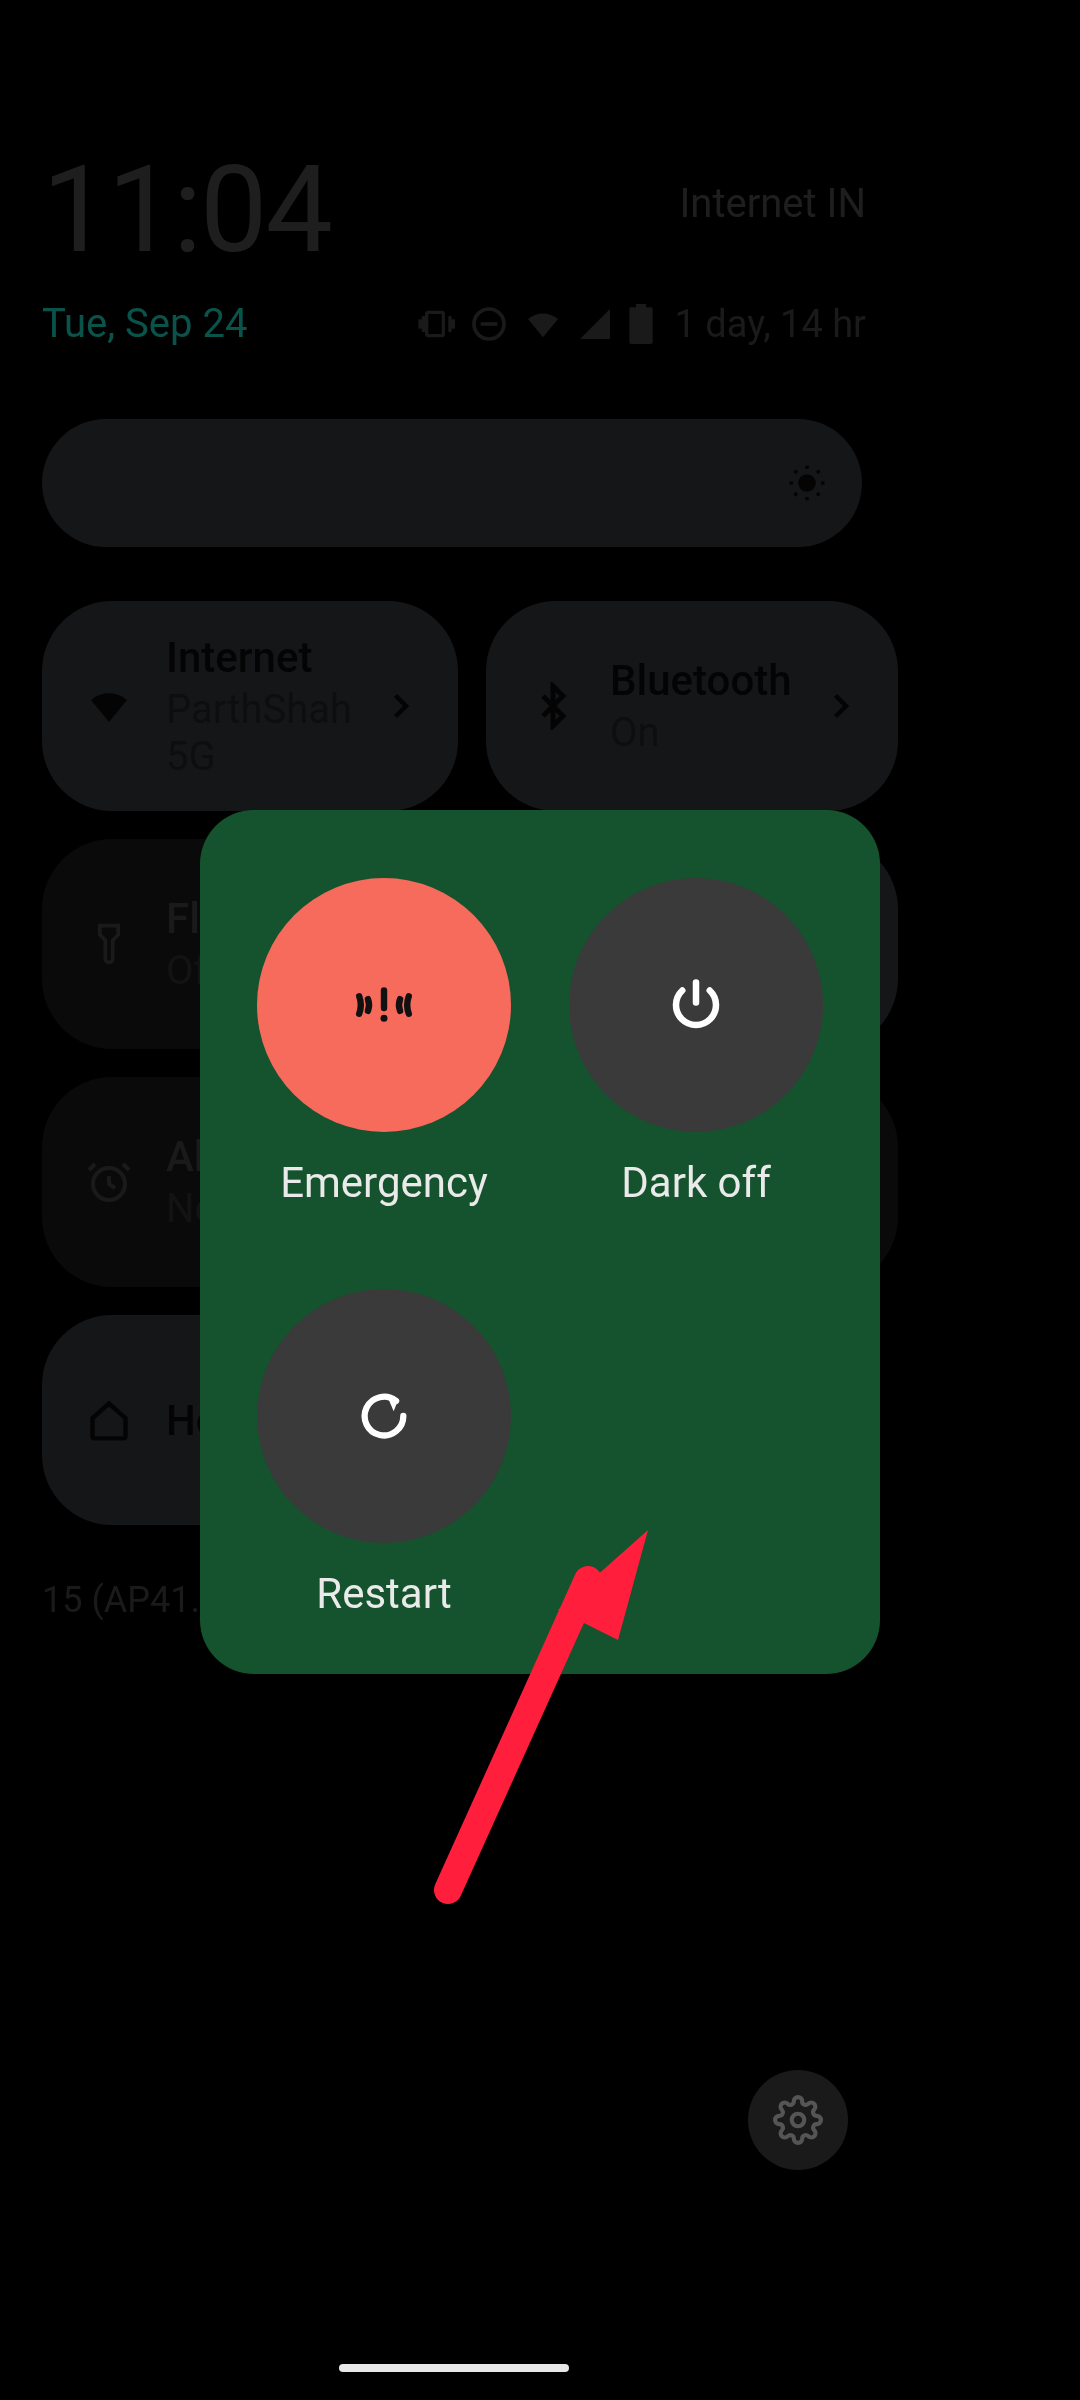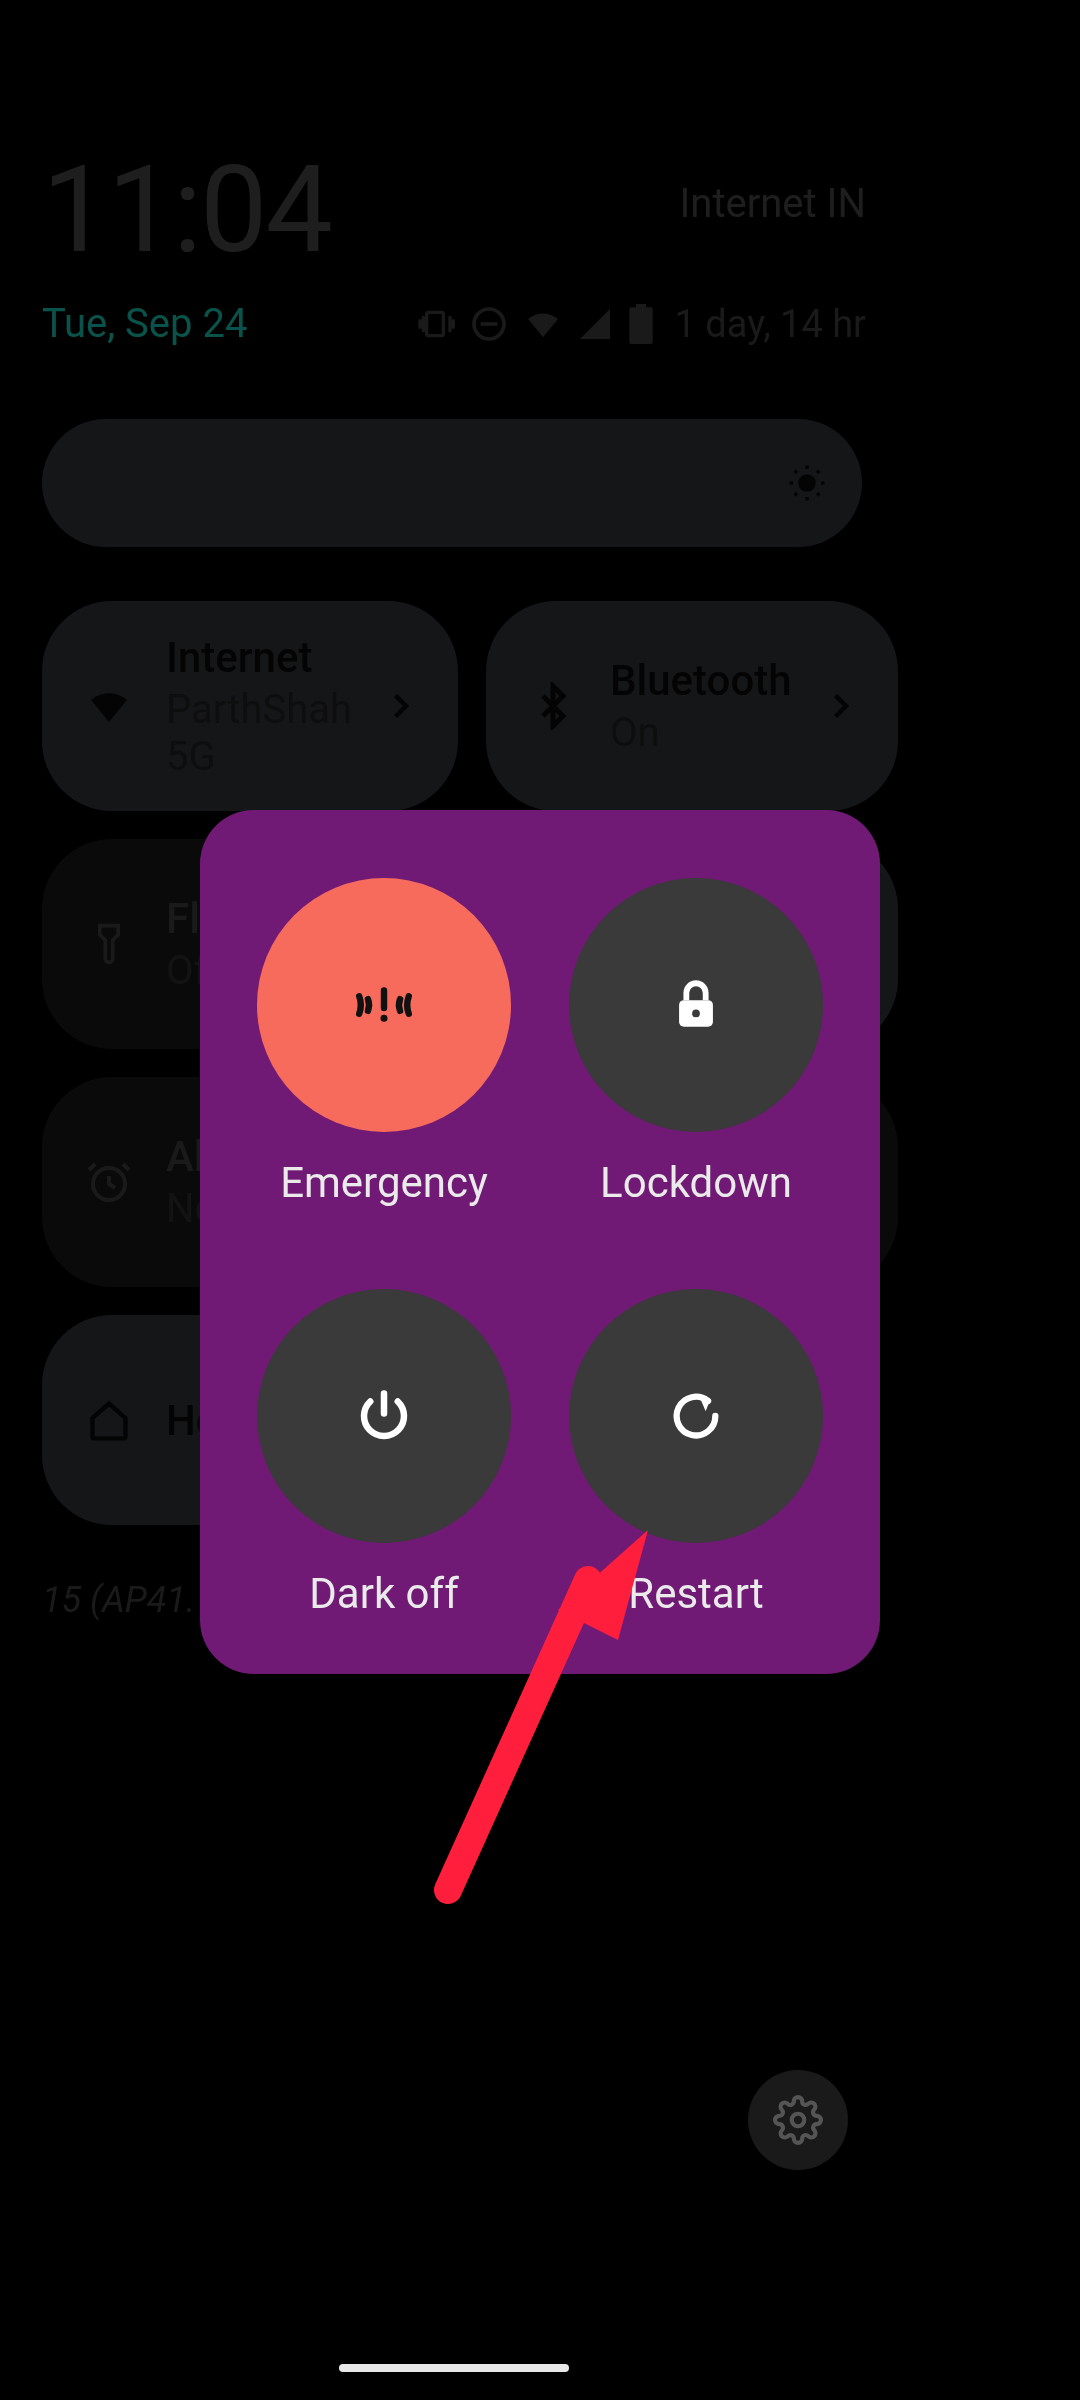--- a/index.html
+++ b/index.html
@@ -30,30 +30,30 @@
   .qs-tile .qs-ico { width: 54px; display: flex; justify-content: center; color: #0b0b0b; }
   .qs-tile.off .qs-ico { color: #3a3a3a; }
   .qs-text { flex: 1; }
   .qs-title { font-size: 42px; color: #0b0b0b; font-weight: 500; }
   .qs-sub { font-size: 40px; color: #202020; margin-top: 4px; }
   .qs-tile.off .qs-title { color: #3a3a3a; }
   .qs-tile.off .qs-sub { color: #2c2c2c; }
   .qs-chev { color: #0b0b0b; }
 
   .footer-row { display: flex; align-items: center; margin-top: 30px; gap: 20px; }
-  .build { font-size: 36px; color: #3a3a3a; font-style: italic; }
+  .build { font-size: 36px; color: #3a3a3a; }
   .edit-btn { margin-left: auto; color: #3a3a3a; padding: 24px; }
 
   .settings-fab { position: absolute; right: 60px; bottom: 230px; width: 100px; height: 100px; border-radius: 50%; background: #1a1a1a; display: flex; align-items: center; justify-content: center; color: #555; }
 
   .nav-pill { position: absolute; left: 50%; bottom: 28px; transform: translateX(-50%); width: 230px; height: 8px; border-radius: 4px; background: #e8e8e8; }
 
   
   .scrim { position: absolute; inset: 0; background: rgba(0,0,0,0.55); }
-  .power-dialog { position: absolute; left: 200px; top: 810px; width: 680px; background: #701a75; border-radius: 54px; padding: 68px 50px 56px; }
+  .power-dialog { position: absolute; left: 200px; top: 810px; width: 680px; background: #14532d; border-radius: 54px; padding: 68px 50px 56px; }
   .power-grid { display: grid; grid-template-columns: 1fr 1fr; row-gap: 82px; column-gap: 44px; }
   .power-item { display: flex; flex-direction: column; align-items: center; gap: 26px; }
   .power-circle { width: 254px; height: 254px; border-radius: 50%; background: #3a3a3a; display: flex; align-items: center; justify-content: center; color: #fff; }
   .power-circle.red { background: #f76b5d; color: #111; }
   .power-label { font-size: 42px; color: #eaeaea; }
 
   
   .arrow { position: absolute; left: 408px; top: 1490px; pointer-events: none; }
 
   
@@ -239,32 +239,20 @@
               <path d="M6.5 10a5.6 5.6 0 0 1 0 4"></path>
               <path d="M17.5 10a5.6 5.6 0 0 0 0 4"></path>
               <line x1="12" y1="7" x2="12" y2="13"></line>
               <circle cx="12" cy="16.5" r="1.2" fill="currentColor" stroke="none"></circle>
             </svg>
           </span>
         </div>
         <div class="power-label">Emergency</div>
       </div>
 
-      <div class="power-item">
-        <div class="power-circle">
-          <span>
-            <svg width="58" height="58" viewBox="0 0 24 24" fill="currentColor">
-              <path d="M8 10V7a4 4 0 1 1 8 0v3" fill="none" stroke="currentColor" stroke-width="2.4"></path>
-              <rect x="5" y="10" width="14" height="11" rx="2"></rect>
-              <circle cx="12" cy="15.5" r="1.6" fill="#3a3a3a"></circle>
-            </svg>
-          </span>
-        </div>
-        <div class="power-label">Lockdown</div>
-      </div>
 
       <div class="power-item">
         <div class="power-circle">
           <span>
             <svg width="60" height="60" viewBox="0 0 24 24" fill="none" stroke="currentColor" stroke-width="2.6" stroke-linecap="round">
               <line x1="12" y1="3" x2="12" y2="11"></line>
               <path d="M6.5 6.2a8 8 0 1 0 11 0"></path>
             </svg>
           </span>
         </div>

